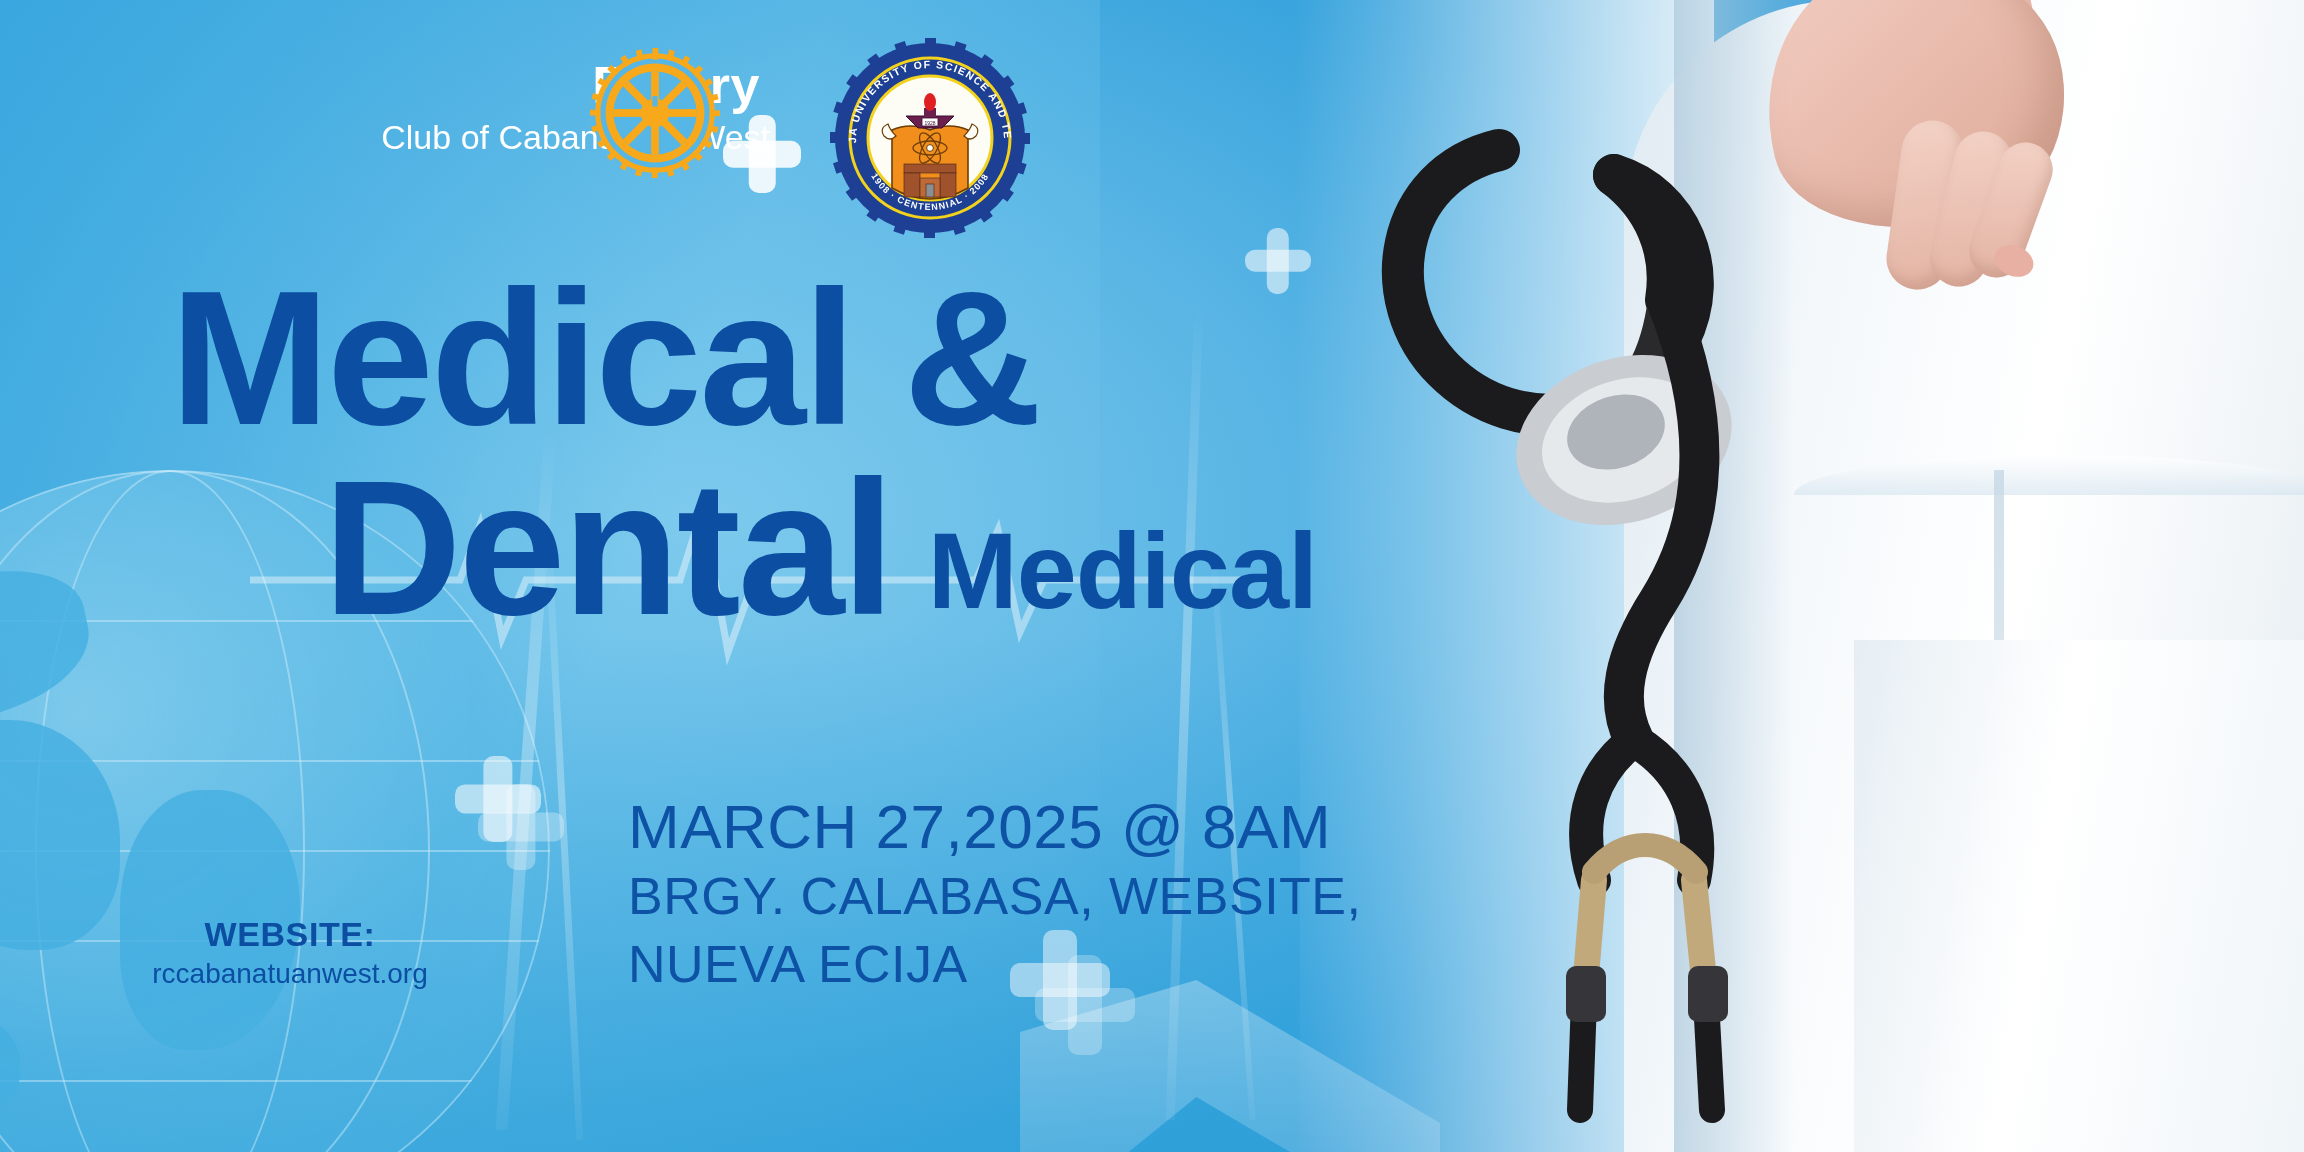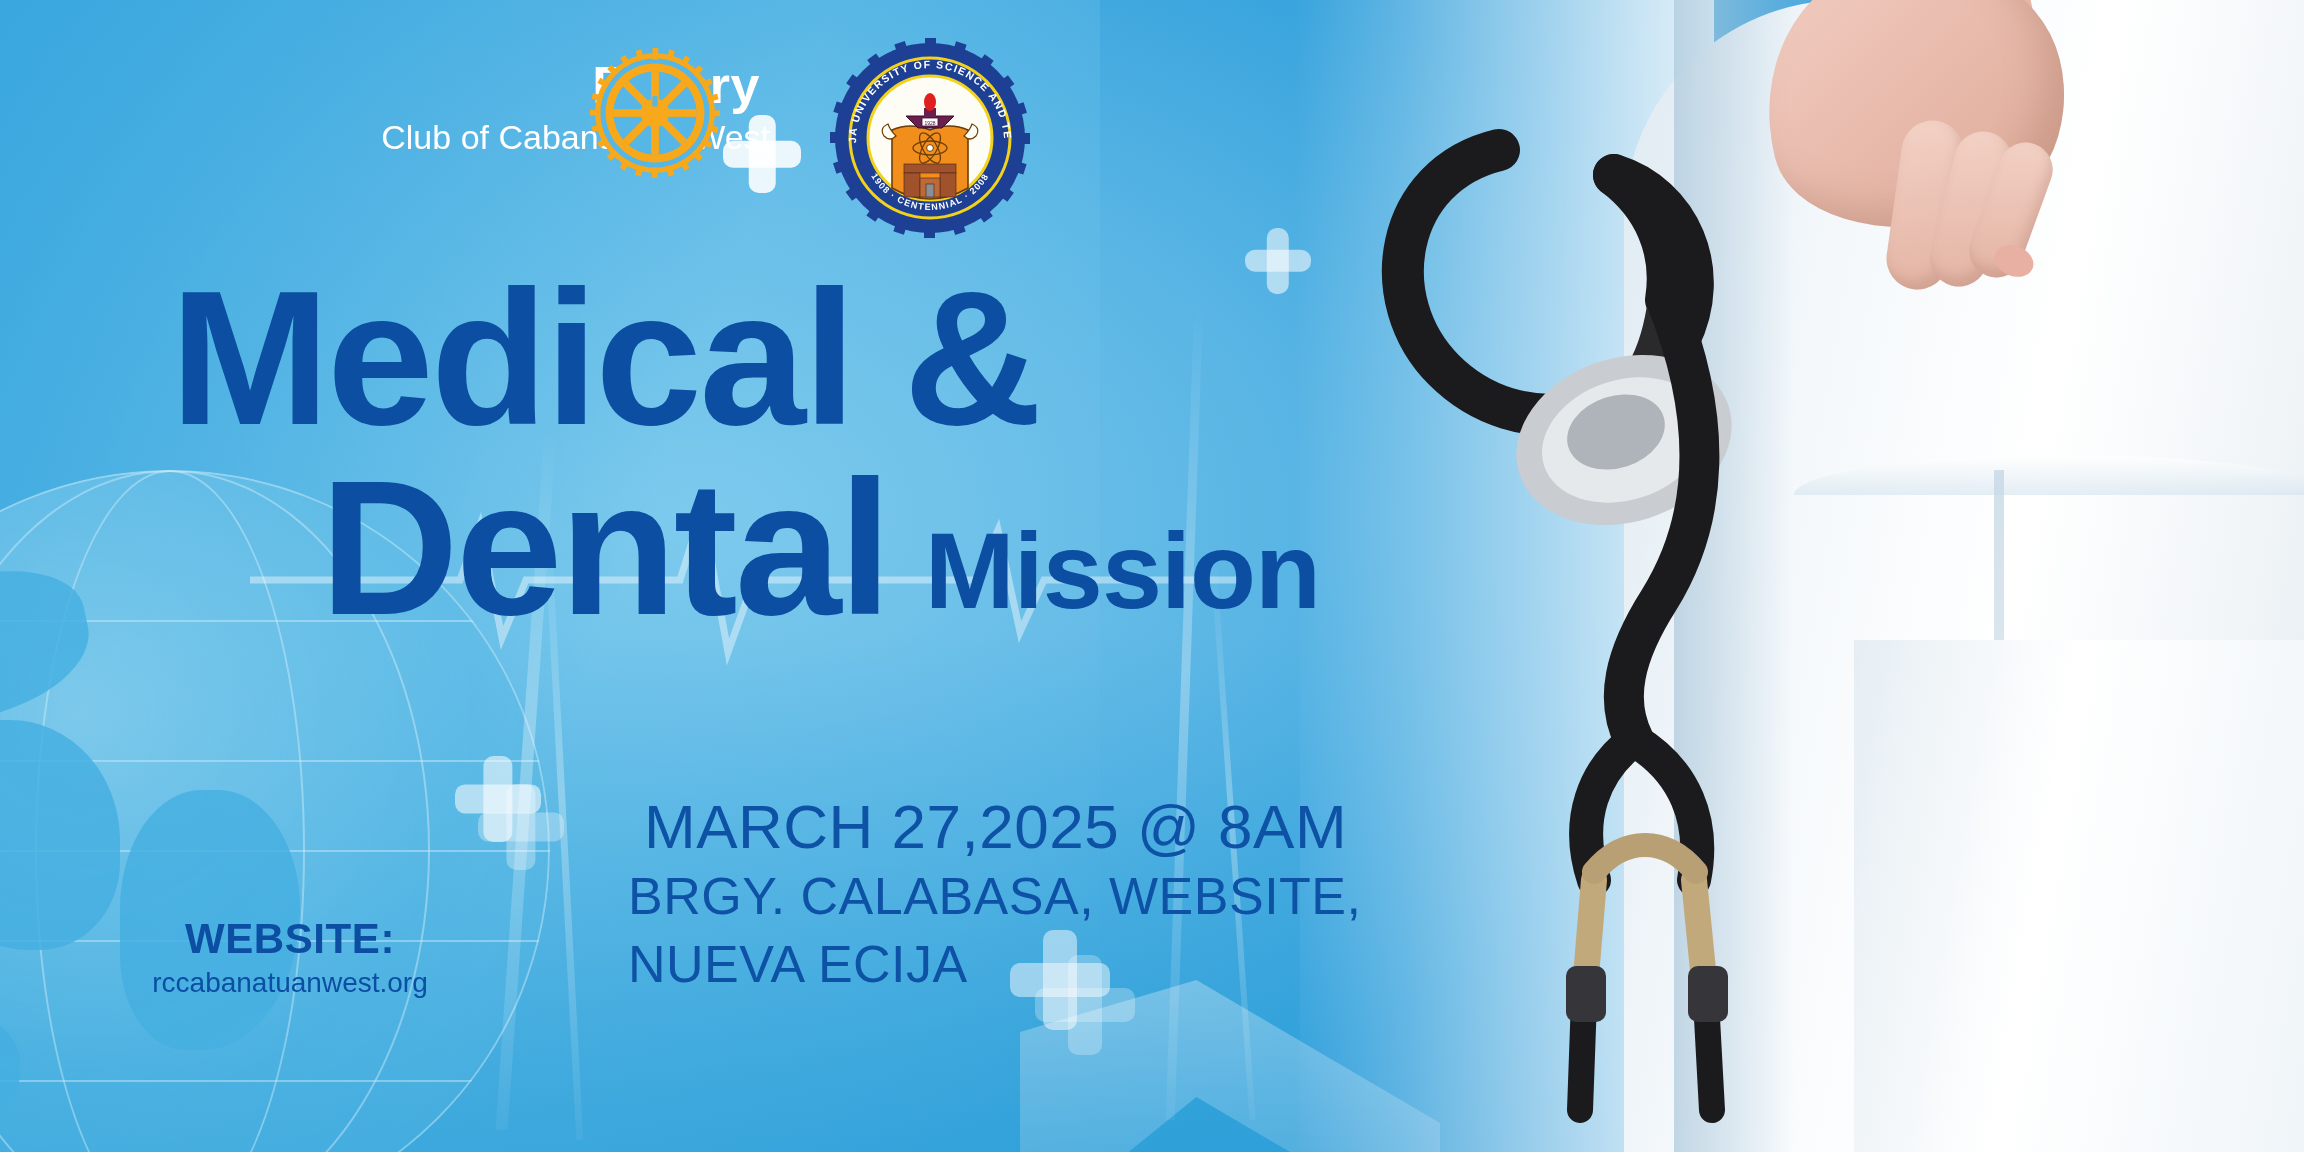--- a/index.html
+++ b/index.html
@@ -167,25 +167,25 @@
   .hl-line2 { display:flex; align-items:baseline; line-height:.95; margin-top:10px;justify-content:center; }
   .hl-dental {
     font-size:192px; font-weight:bold; color:#0b4ea2; letter-spacing:-3px;
   }
   .hl-mission {
     font-size:108px; font-weight:bold; color:#0b4ea2; letter-spacing:-1px;
     margin-left:36px; position:relative; top:-6px;
   }
 
   .details { position:absolute; left:628px; top:790px; color:#0e52a6; }
-  .detail-date { font-size:62px; font-weight:normal; letter-spacing:.5px; line-height:1.18;margin-left:16px; }
+  .detail-date { font-size:62px; font-weight:normal; letter-spacing:.5px; line-height:1.18; }
   .detail-addr1, .detail-addr2 { font-size:52px; font-weight:normal; letter-spacing:.5px; line-height:1.30; }
 
   .website { position:absolute; left:30px; top:915px; width:520px; text-align:center; color:#0b4ea2; }
-  .website-label { font-size:42px; font-weight:bold; letter-spacing:.6px; }
+  .website-label { font-size:34px; font-weight:bold; letter-spacing:.6px; }
   .website-url { font-size:28px; font-weight:normal; margin-top:4px; letter-spacing:0; }
 </style>
 </head>
 <body>
 
 <div id="banner">
 
   <div class="bg-layer">
     <div class="wash-left"></div>
     <div class="wash-right"></div>
@@ -409,21 +409,21 @@
         <rect x="90" y="140" width="20" height="19" fill="#bd6a38"></rect>
         <rect x="96" y="146" width="8" height="13" fill="#8a8f95"></rect>
       </g>
     </g>
   </svg>
 
   <div class="headline">
     <div class="hl-line1">Medical &amp;</div>
     <div class="hl-line2">
       <span class="hl-dental">Dental</span>
-      <span class="hl-mission">Mission</span>
+      <span class="hl-mission">Medical</span>
     </div>
   </div>
 
   <div class="details">
     <div class="detail-date">MARCH 27,2025 @ 8AM</div>
     <div class="detail-addr1">BRGY. CALABASA, WEBSITE,</div>
     <div class="detail-addr2">NUEVA ECIJA</div>
   </div>
 
   <div class="website">

